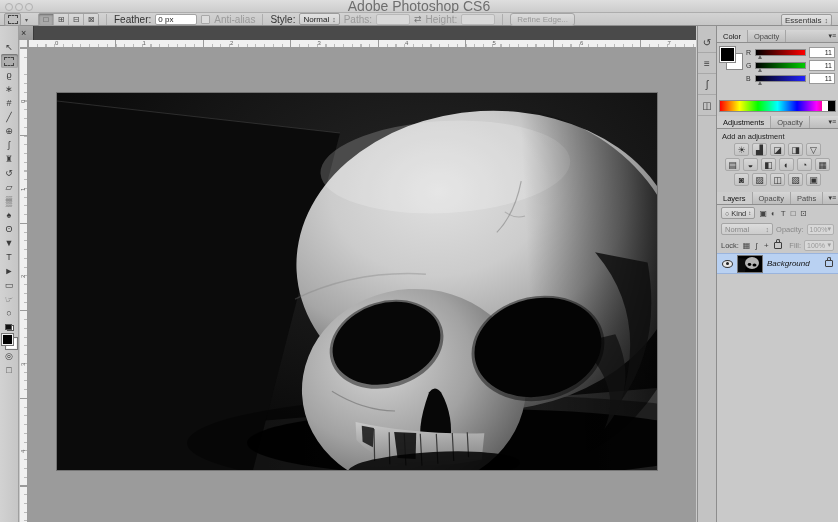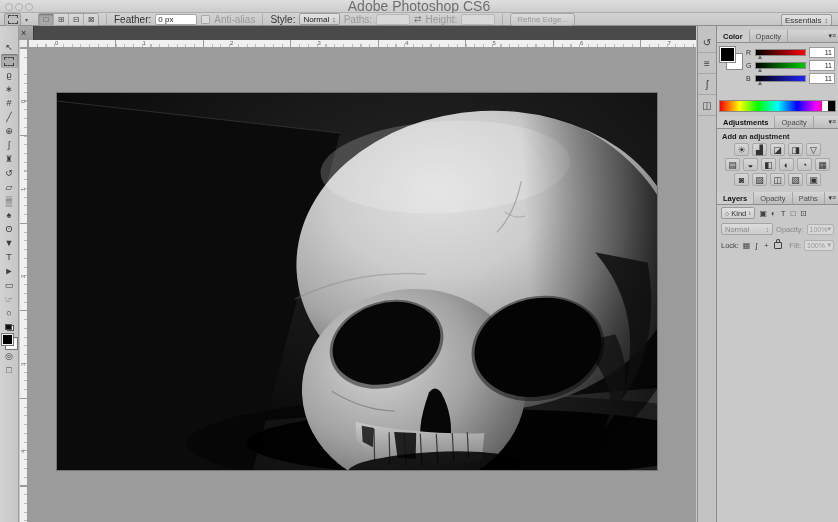--- a/index.html
+++ b/index.html
@@ -83,21 +83,21 @@
   #dockstrip{left:697px;top:26px;width:20px;height:496px;background:#c3c3c3;border-left:1px solid #8d8d8d;
     border-right:1px solid #8d8d8d;box-sizing:border-box;display:flex;flex-direction:column;align-items:center;padding-top:6px}
   .dock-icon{width:18px;height:20px;display:flex;align-items:center;justify-content:center;color:#3c3c3c;
     font-size:10px;border-bottom:1px solid #a8a8a8}
 
   
   #sidebar{left:717px;top:26px;width:121px;height:496px;background:#c9c9c9}
   .ptabs{height:12px;background:linear-gradient(#d6d6d6,#bdbdbd);border-bottom:1px solid #8e8e8e;
     display:flex;align-items:stretch;font-size:7.5px}
   .ptab{display:flex;align-items:center;padding:0 6px;color:#4a4a4a;border-right:1px solid #a5a5a5}
-  .ptab.active{background:#cdcdcd;color:#111;font-weight:bold}
+  .ptab.active{background:#cdcdcd;color:#111;font-weight:normal}
   .pmenu{margin-left:auto;color:#333;font-size:7px;display:flex;align-items:center;padding-right:2px}
 
   
   #color-body{height:54px;padding:4px 3px 0 3px;box-sizing:border-box;display:flex;gap:4px}
   #color-swatches{width:22px;height:22px;position:relative}
   #color-fg{position:absolute;left:0;top:0;width:13px;height:13px;background:#000;border:1px solid #fff;outline:1px solid #888;z-index:2}
   #color-bg{position:absolute;right:0;bottom:0;width:13px;height:13px;background:#fff;border:1px solid #fff;outline:1px solid #888}
   #sliders{flex:1;display:flex;flex-direction:column;gap:3px}
   .slider-row{display:flex;align-items:center;gap:3px;height:10px}
   .ch-label{width:6px;font-size:7px;color:#333}
@@ -106,21 +106,21 @@
   .g-red{background:linear-gradient(90deg,#000,#f00)}
   .g-green{background:linear-gradient(90deg,#000,#0c0)}
   .g-blue{background:linear-gradient(90deg,#000,#22f)}
   .ch-value{width:22px;height:9px;background:#fff;border:1px solid #9a9a9a;font-size:7px;display:flex;align-items:center;justify-content:flex-end;padding-right:2px;color:#222}
   #spectrum{height:10px;margin:3px 2px 0 2px;border:1px solid #8a8a8a;position:relative;
     background:linear-gradient(90deg,#f00,#ff0 17%,#0f0 33%,#0ff 50%,#00f 67%,#f0f 84%,#f00 97%)}
   #spectrum .white{position:absolute;right:7px;top:0;width:6px;height:100%;background:#fff}
   #spectrum .black{position:absolute;right:0;top:0;width:7px;height:100%;background:#000}
 
   
-  #adj-heading{font-size:7.5px;font-weight:bold;color:#222;padding:3px 0 2px 5px}
+  #adj-heading{font-size:7.5px;font-weight:normal;color:#222;padding:3px 0 2px 5px}
   .adj-row{display:flex;justify-content:center;gap:3px;margin-bottom:2px}
   .adj-icon{width:13px;height:11px;display:flex;align-items:center;justify-content:center;
     color:#333;font-size:9px;background:linear-gradient(#d7d7d7,#c3c3c3);border:1px solid #a8a8a8;border-radius:2px}
 
   
   .lrow{display:flex;align-items:center;gap:3px;padding:2px 4px;height:12px;font-size:7.5px;color:#555}
   #kind-box{display:flex;align-items:center;gap:2px;background:linear-gradient(#e0e0e0,#cfcfcf);
     border:1px solid #9b9b9b;border-radius:2px;height:10px;padding:0 3px;color:#333}
   .filter-icon{width:10px;display:flex;justify-content:center;color:#444;font-size:8px}
   #blend-select{display:flex;align-items:center;background:linear-gradient(#dcdcdc,#cccccc);
@@ -440,13 +440,26 @@
         <span class="lock-icon">+</span>
       </span>
     <span class="padlock"></span>
     <span style="color:#888;margin-left:auto">Fill:</span>
     <span class="pct-box">
       <span>100%</span>
       <span>▾</span>
     </span>
   </div>
 
+  <div id="layer-row">
+    <span class="eye"></span>
+    <svg id="layer-thumb" viewBox="0 0 24 16">
+      <rect width="24" height="16" fill="#000"></rect>
+      <polygon points="0,2 9,3 7,16 0,16" fill="#0d0d0d"></polygon>
+      <ellipse cx="14" cy="7" rx="7" ry="6" fill="#b5b5b5"></ellipse>
+      <ellipse cx="11.5" cy="8.5" rx="1.8" ry="1.4" fill="#000"></ellipse>
+      <ellipse cx="16.5" cy="9" rx="2" ry="1.6" fill="#000"></ellipse>
+      <ellipse cx="14" cy="14.5" rx="6" ry="1.5" fill="#000"></ellipse>
+    </svg>
+    <span id="layer-name">Background</span>
+    <span class="padlock"></span>
+  </div>
 </div>
 
 </body></html>

